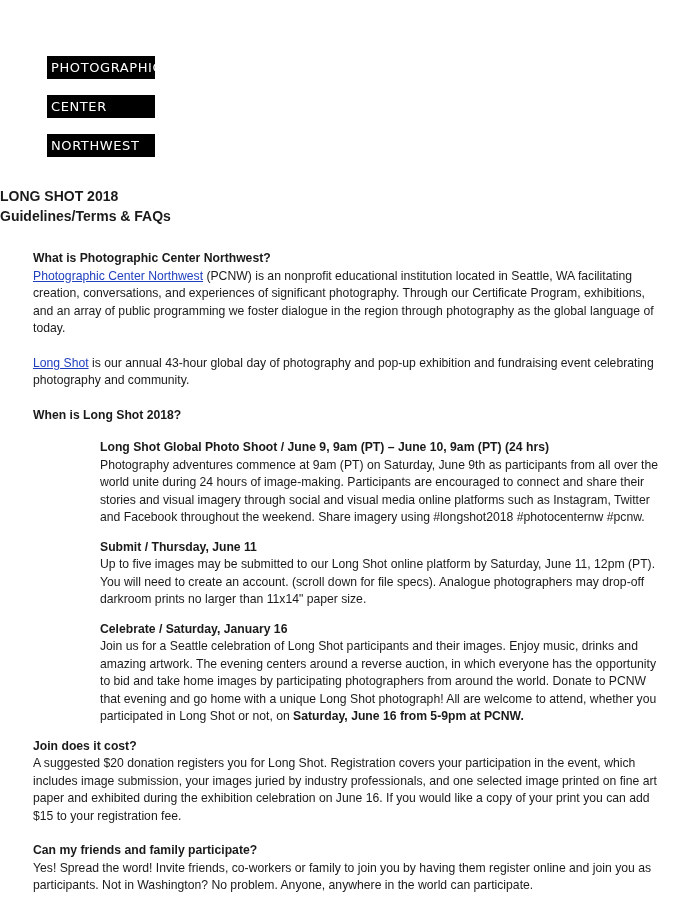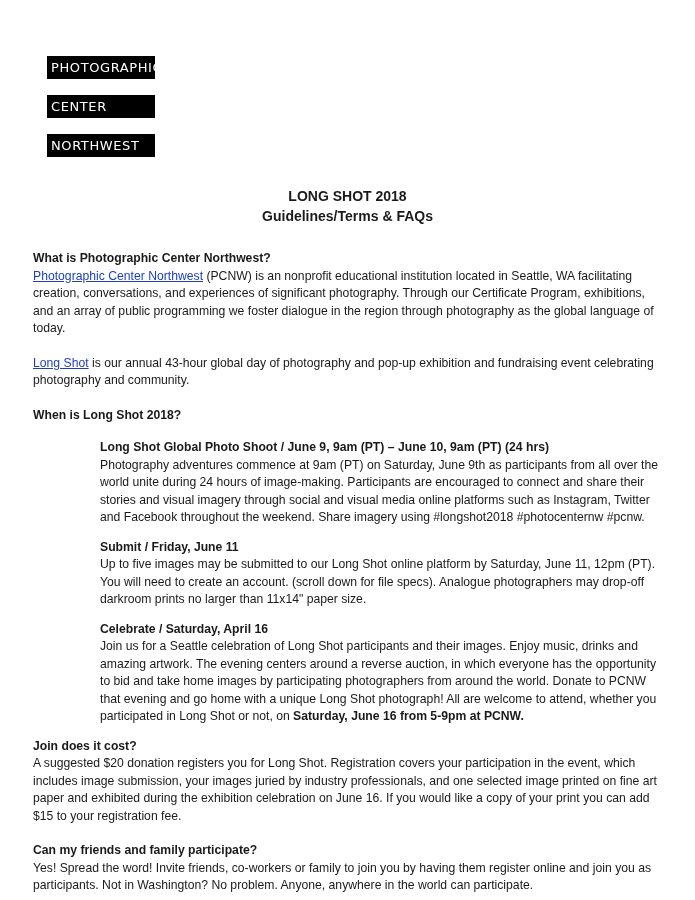--- a/index.html
+++ b/index.html
@@ -11,21 +11,21 @@
   .logo {
     position: absolute; left: 47px; top: 56px; width: 108px;
   }
   .logo-band {
     background: #000; color: #fff; height: 23px; margin-bottom: 16px;
     font-family: "DejaVu Sans", sans-serif; font-size: 13px; letter-spacing: 0.6px;
     line-height: 23px; padding-left: 4px; font-weight: normal;
     box-sizing: border-box;
   }
   .title-block {
-    position: absolute; top: 186px; left: 0; width: 695px; text-align: center;
+    position: absolute; top: 186px; left: 0; width: 695px; text-align: left;
     font-weight: bold; font-size: 14px; line-height: 20px;
   }
   .content {
     position: absolute; left: 33px; top: 250px; width: 630px;
     font-size: 12.2px; line-height: 17.5px;
   }
   .q { font-weight: bold; margin: 0; }
   p { margin: 0; }
   .section { margin-bottom: 17px; }
   a.link { color: #1f3fbf; }
@@ -61,26 +61,26 @@
 
   <div class="section" style="margin-bottom:4px;">
     <p class="q">When is Long Shot 2018?</p>
 
     <div class="indent sub first">
       <p class="sub-title">Long Shot Global Photo Shoot / June 9, 9am (PT) – June 10, 9am (PT) (24 hrs)</p>
       <p>Photography adventures commence at 9am (PT) on Saturday, June 9th as participants from all over the world unite during 24 hours of image-making.  Participants are encouraged to connect and share their stories and visual imagery through social and visual media online platforms such as Instagram, Twitter and Facebook throughout the weekend. Share imagery using #longshot2018 #photocenternw #pcnw.</p>
     </div>
 
     <div class="indent sub">
-      <p class="sub-title">Submit / Friday, June 11</p>
+      <p class="sub-title">Submit / Thursday, June 11</p>
       <p>Up to five images may be submitted to our Long Shot online platform by Saturday, June 11, 12pm (PT). You will need to create an account. (scroll down for file specs).  Analogue photographers may drop-off darkroom prints no larger than 11x14" paper size.</p>
     </div>
 
     <div class="indent sub">
-      <p class="sub-title">Celebrate / Saturday, April 16</p>
+      <p class="sub-title">Celebrate / Saturday, January 16</p>
       <p><span>Join us for a Seattle celebration of Long Shot participants and their images. Enjoy music, drinks and amazing artwork. The evening centers around a reverse auction, in which everyone has the opportunity to bid and take home images by participating photographers from around the world. Donate to PCNW that evening and go home with a unique Long Shot photograph! All are welcome to attend, whether you participated in Long Shot or not, on </span><b>Saturday, June 16 from 5-9pm at PCNW.</b></p>
     </div>
   </div>
 
   <div class="section">
     <p class="q">Join does it cost?</p>
     <p>A suggested $20 donation registers you for Long Shot. Registration covers your participation in the event, which includes image submission, your images juried by industry professionals, and one selected image printed on fine art paper and exhibited during the exhibition celebration on June 16. If you would like a copy of your print you can add $15 to your registration fee.</p>
   </div>
 
   <div class="section">

